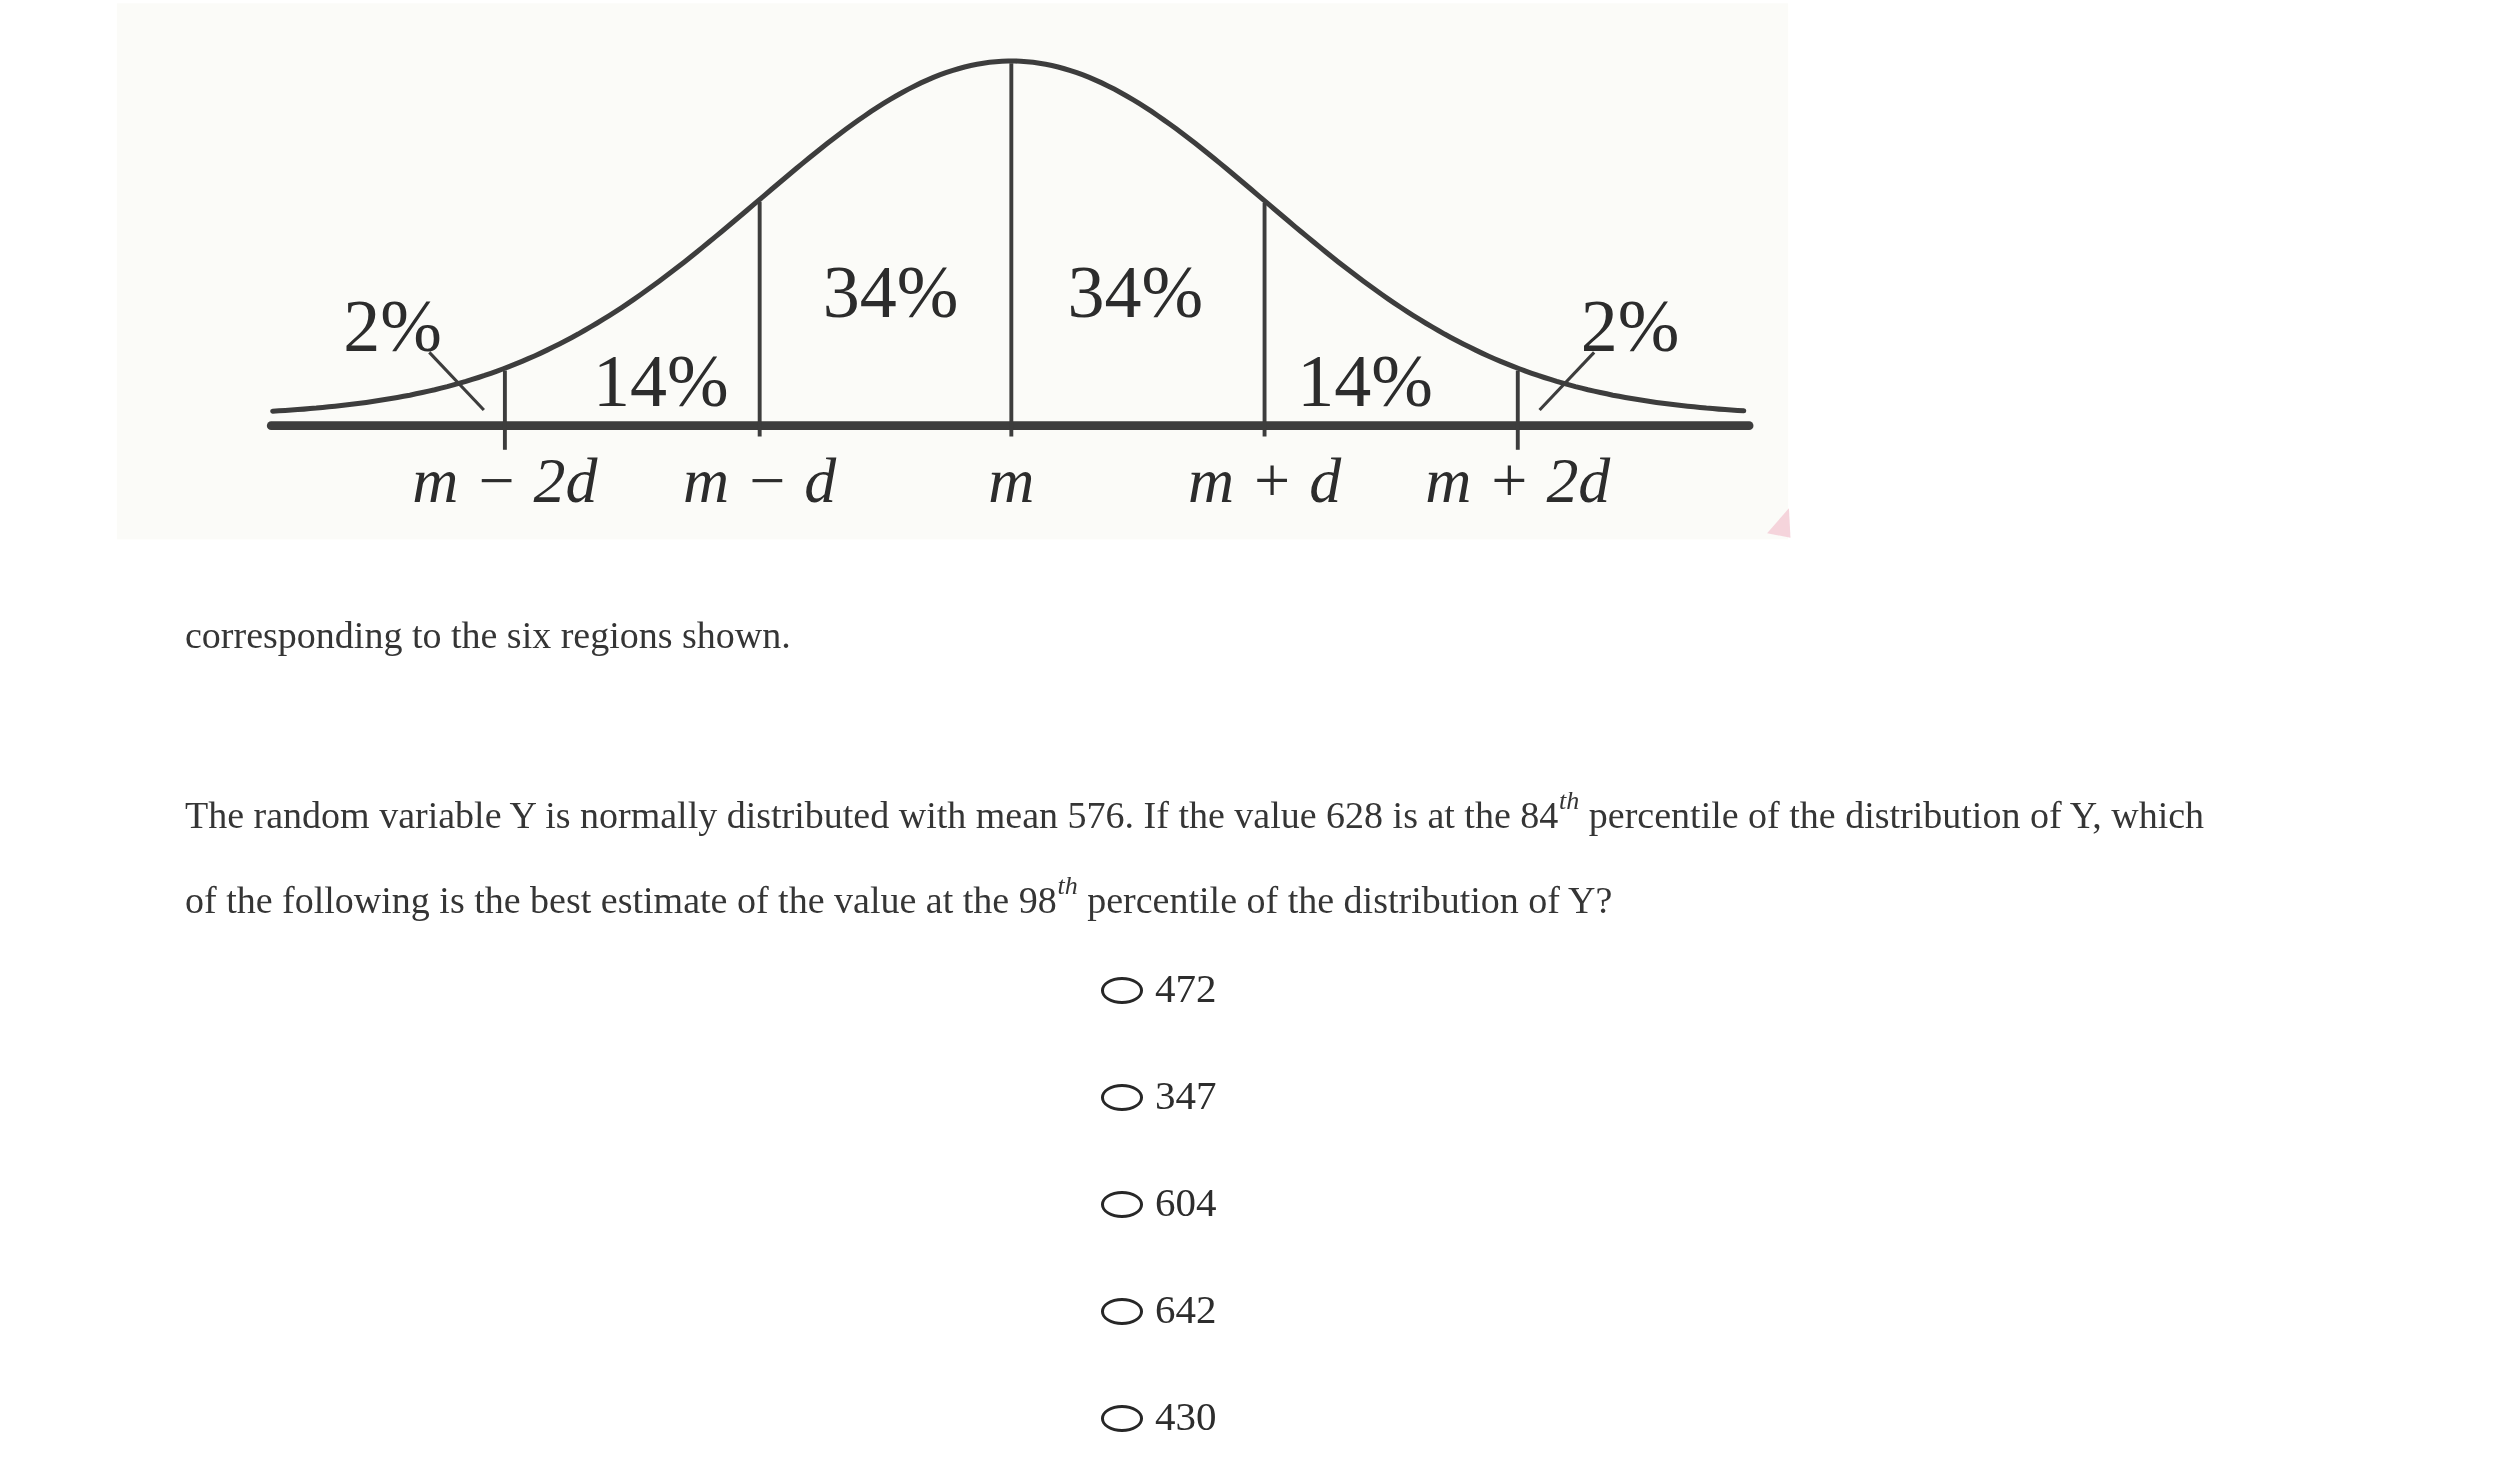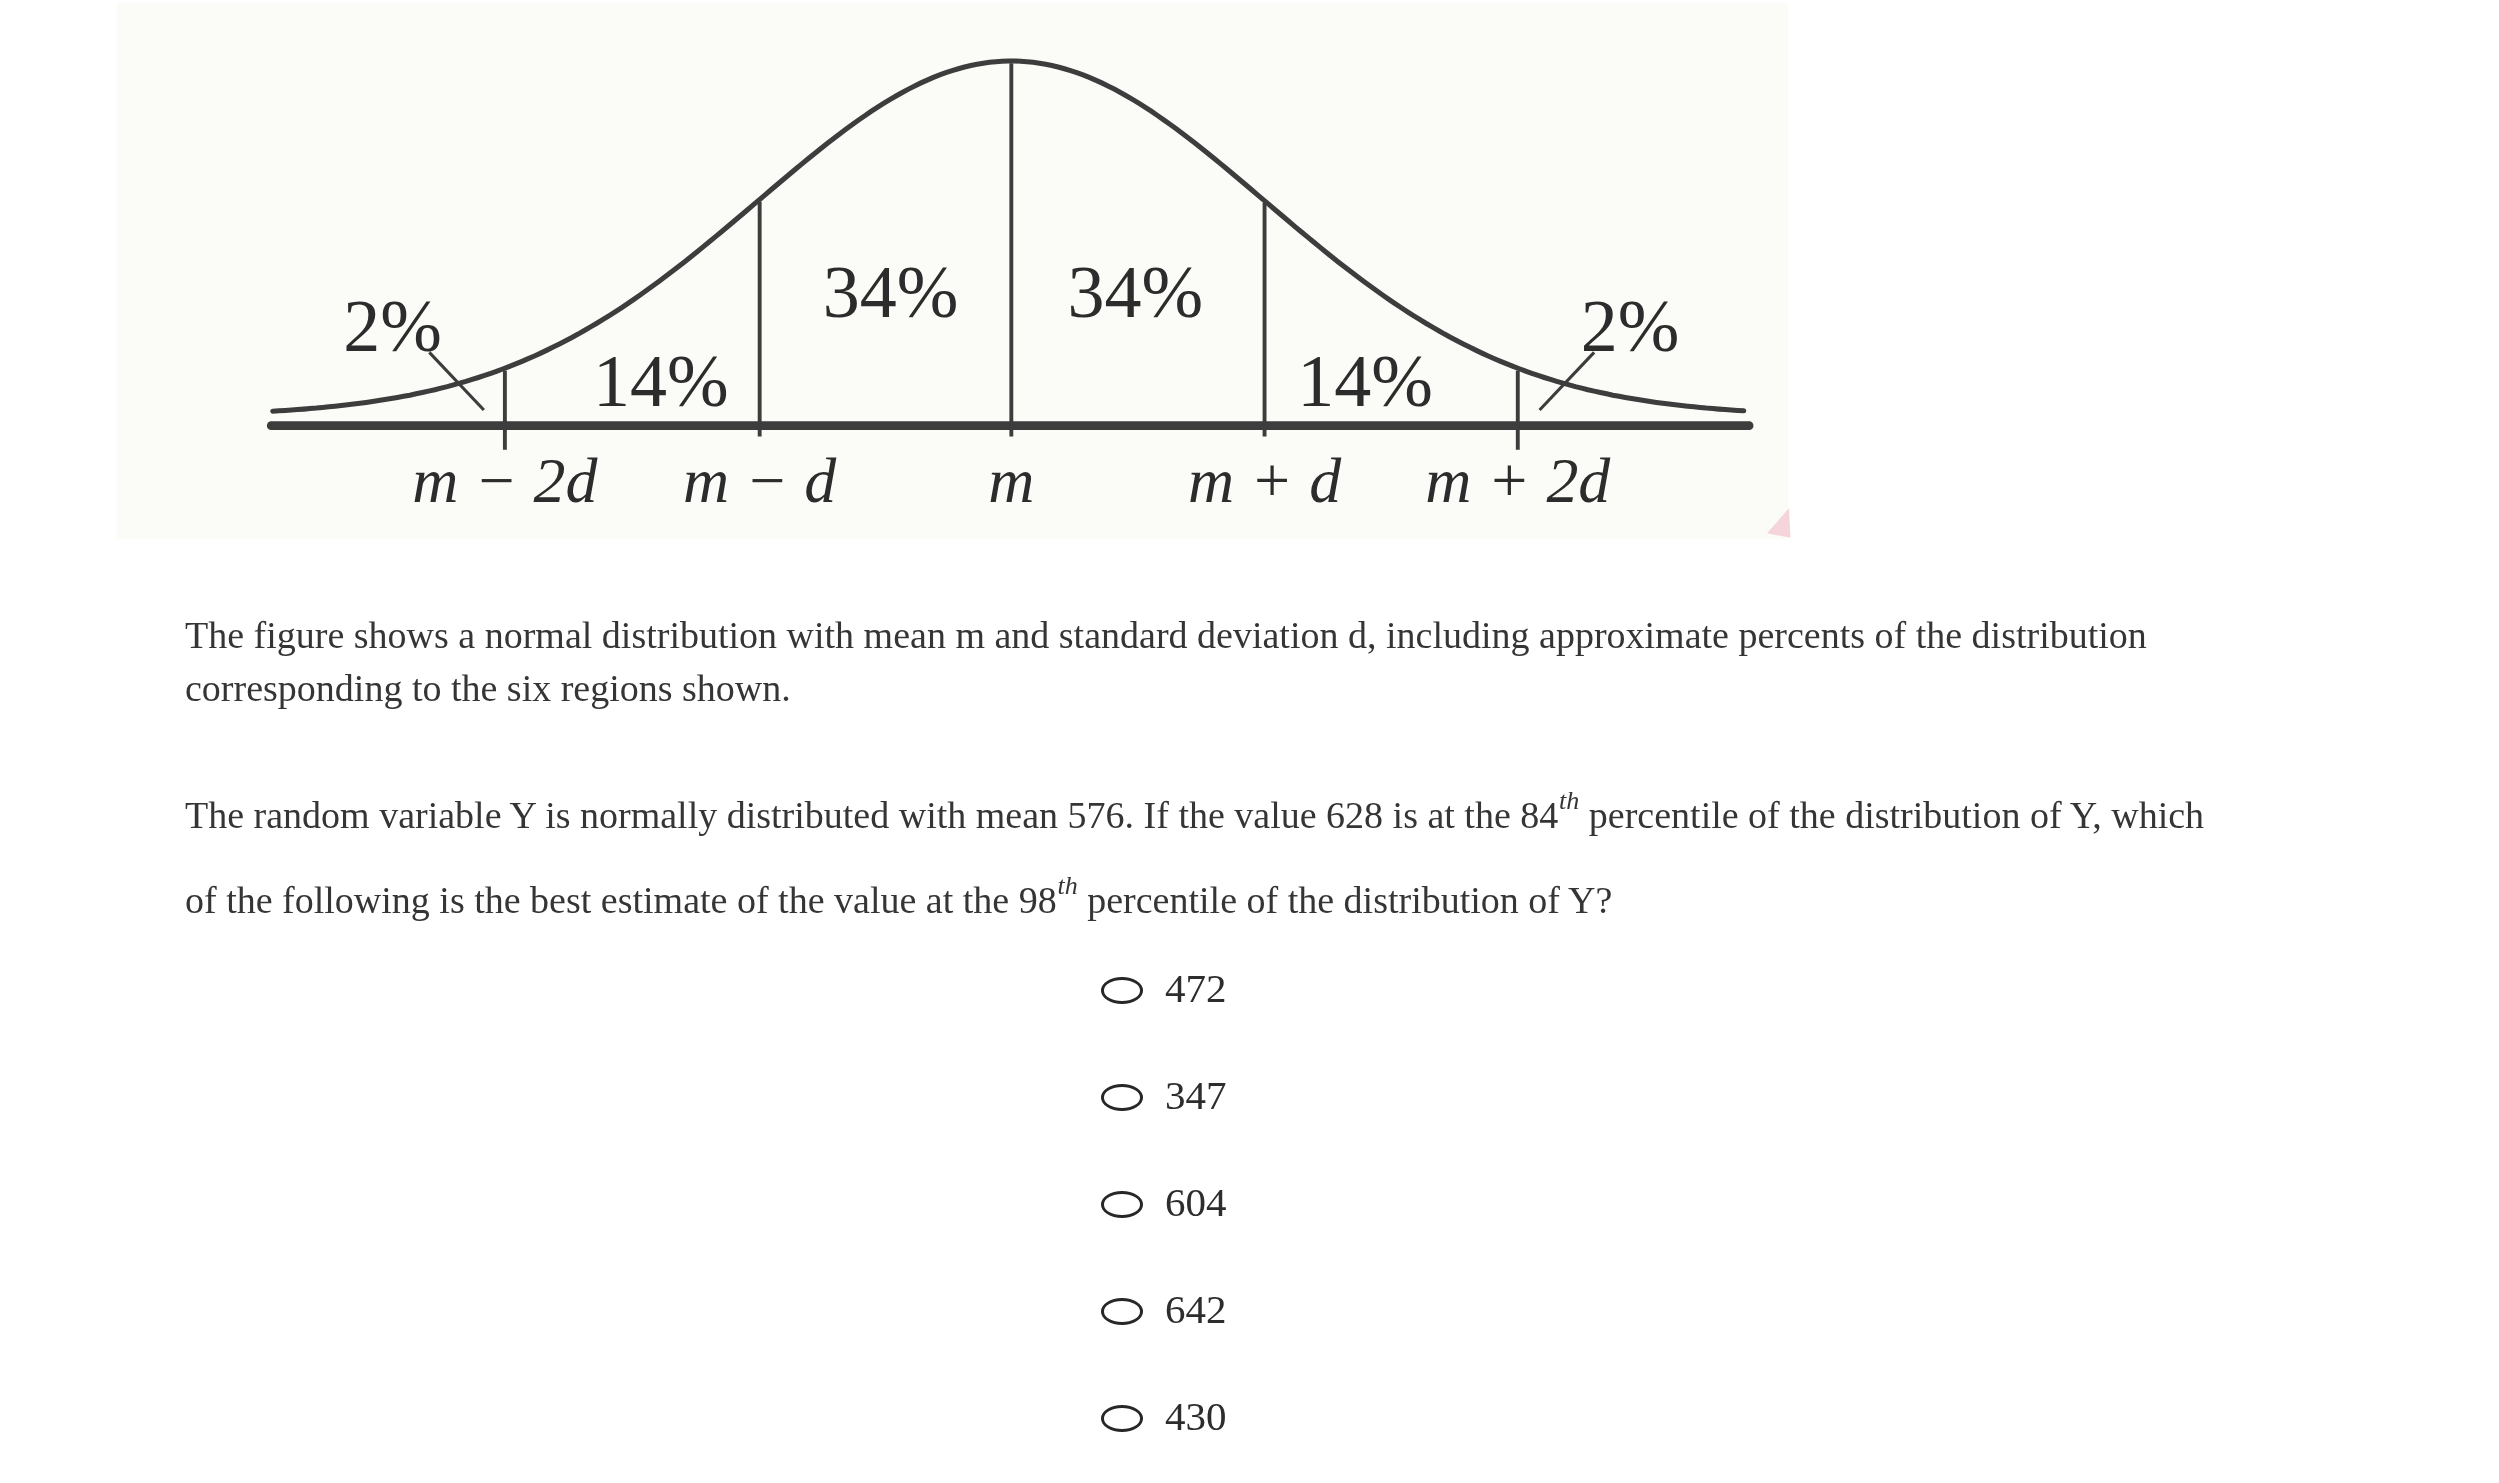--- a/index.html
+++ b/index.html
@@ -15,21 +15,21 @@
   .para { position:absolute; left:185px; color:#353535; }
   .para .line { white-space:nowrap; }
   #intro { top:609px; font-size:38px; line-height:53px; }
   #question { top:775px; font-size:38px; line-height:80px; }
   .q-sup {
     font-size:26px; font-style:italic;
     position:relative; top:-18.7px; margin-left:0.8px;
   }
   #options { position:absolute; left:1101px; top:937px; }
   .option-row {
-    height:107px; display:flex; align-items:center; gap:22px;
+    height:107px; display:flex; align-items:center; gap:12px;
     cursor:pointer;
   }
   .radio-oval {
     width:42px; height:26.5px; box-sizing:border-box;
     border:3.1px solid #272727; border-radius:50%;
     background:transparent; flex:0 0 auto;
   }
   .option-label { font-size:41px; color:#2d2d2d; line-height:1; padding-bottom:3.1px; }
 </style>
 </head>
@@ -58,21 +58,20 @@
         <text x="2092" y="450" text-anchor="middle" fill="#2c2c2c" font-size="95" font-family="&quot;Liberation Serif&quot;, serif">2%</text>
         <text x="648" y="644" text-anchor="middle" fill="#2c2c2c" font-size="82" font-style="italic" font-family="&quot;Liberation Serif&quot;, serif">m − 2d</text>
         <text x="975" y="644" text-anchor="middle" fill="#2c2c2c" font-size="82" font-style="italic" font-family="&quot;Liberation Serif&quot;, serif">m − d</text>
         <text x="1298" y="644" text-anchor="middle" fill="#2c2c2c" font-size="82" font-style="italic" font-family="&quot;Liberation Serif&quot;, serif">m</text>
         <text x="1623" y="644" text-anchor="middle" fill="#2c2c2c" font-size="82" font-style="italic" font-family="&quot;Liberation Serif&quot;, serif">m + d</text>
         <text x="1948" y="644" text-anchor="middle" fill="#2c2c2c" font-size="82" font-style="italic" font-family="&quot;Liberation Serif&quot;, serif">m + 2d</text>
       </svg>
   </div>
 
   <div id="intro" class="para">
-    <div class="line">The figure shows a normal distribution with mean m and standard deviation d, including approximate percents of the distribution</div>
     <div class="line">corresponding to the six regions shown.</div>
   </div>
 
   <div id="question" class="para">
       <div class="line">The random variable Y is normally distributed with mean 576. If the value 628 is at the 84<span class="q-sup">th</span> percentile of the distribution of Y, which</div>
       <div class="line">of the following is the best estimate of the value at the 98<span class="q-sup">th</span> percentile of the distribution of Y?</div>
     </div>
 
   <div id="options">
       <div class="option-row">

